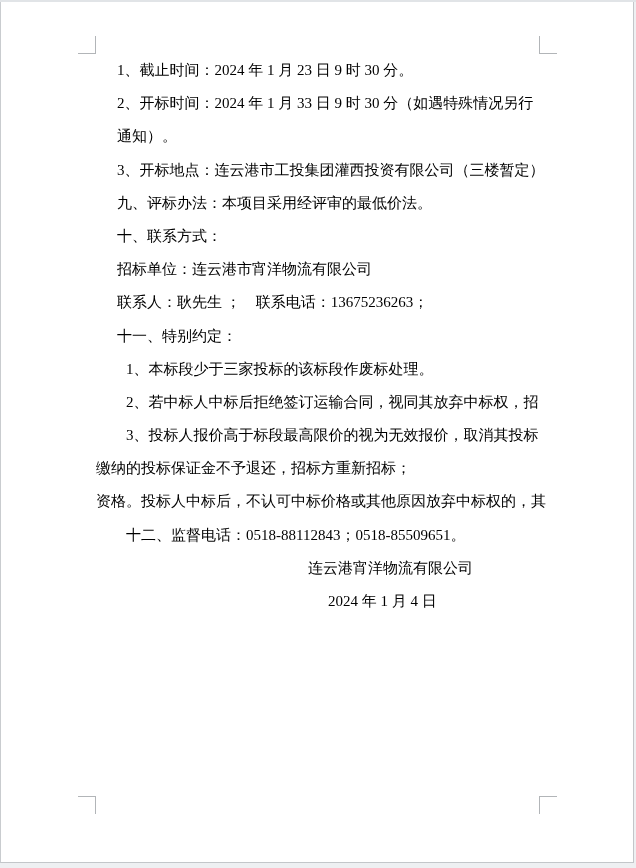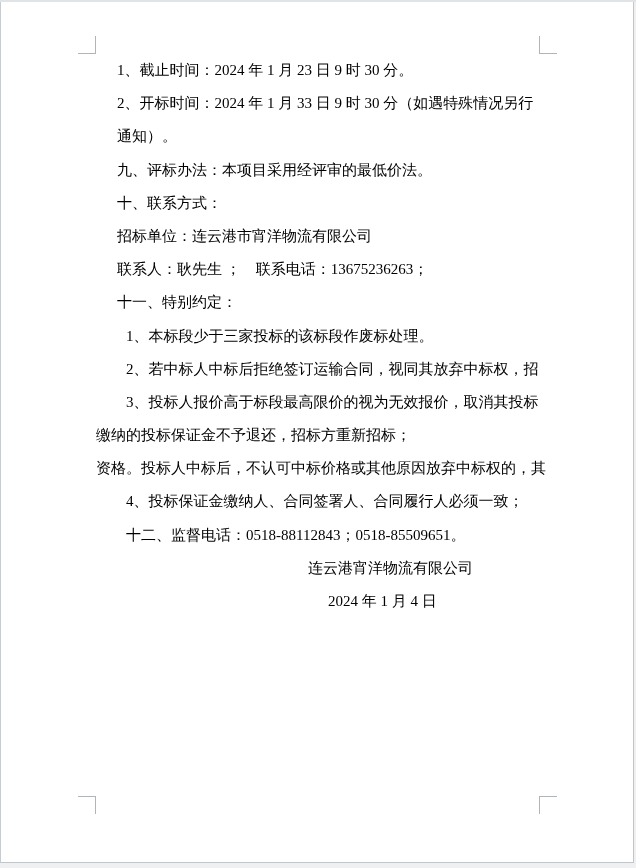--- a/index.html
+++ b/index.html
@@ -60,29 +60,29 @@
   <div class="page-top-strip"></div>
   <div class="page">
     <div class="crop crop-tl"></div>
     <div class="crop crop-tr"></div>
     <div class="crop crop-bl"></div>
     <div class="crop crop-br"></div>
     <div class="doc-body" id="doc-body">
         <div class="doc-line indent-item">1、截止时间：2024 年 1 月 23 日 9 时 30 分。</div>
         <div class="doc-line indent-item">2、开标时间：2024 年 1 月 33 日 9 时 30 分（如遇特殊情况另行</div>
         <div class="doc-line indent-item">通知）。</div>
+        <div class="doc-line indent-item">3、开标地点：连云港市工投集团灌西投资有限公司（三楼暂定）</div>
         <div class="doc-line indent-item">九、评标办法：本项目采用经评审的最低价法。</div>
         <div class="doc-line indent-item">十、联系方式：</div>
         <div class="doc-line indent-item">招标单位：连云港市宵洋物流有限公司</div>
         <div class="doc-line indent-item">联系人：耿先生 ；    联系电话：13675236263；</div>
         <div class="doc-line indent-item">十一、特别约定：</div>
         <div class="doc-line indent-sub">1、本标段少于三家投标的该标段作废标处理。</div>
         <div class="doc-line indent-sub">2、若中标人中标后拒绝签订运输合同，视同其放弃中标权，招</div>
         <div class="doc-line indent-sub">3、投标人报价高于标段最高限价的视为无效报价，取消其投标</div>
         <div class="doc-line indent-flush">缴纳的投标保证金不予退还，招标方重新招标；</div>
         <div class="doc-line indent-flush">资格。投标人中标后，不认可中标价格或其他原因放弃中标权的，其</div>
-        <div class="doc-line indent-sub">4、投标保证金缴纳人、合同签署人、合同履行人必须一致；</div>
         <div class="doc-line indent-sub">十二、监督电话：0518-88112843；0518-85509651。</div>
         <div class="doc-line indent-signature">连云港宵洋物流有限公司</div>
         <div class="doc-line indent-date">2024 年 1 月 4 日</div>
       </div>
   </div>
 </div>
 
 </body></html>

